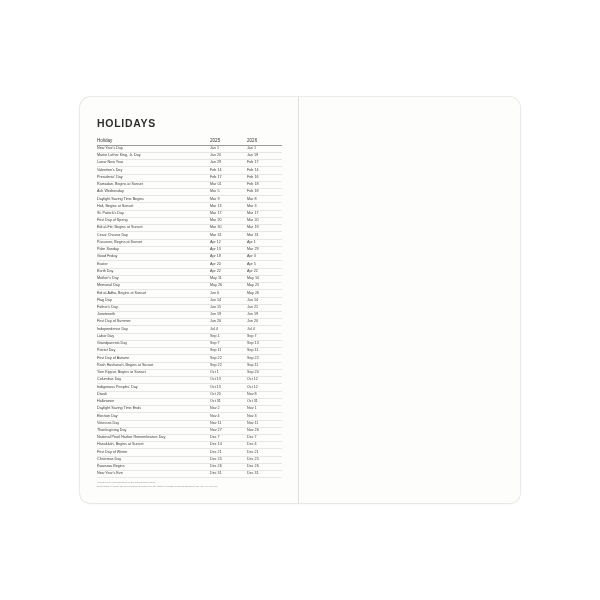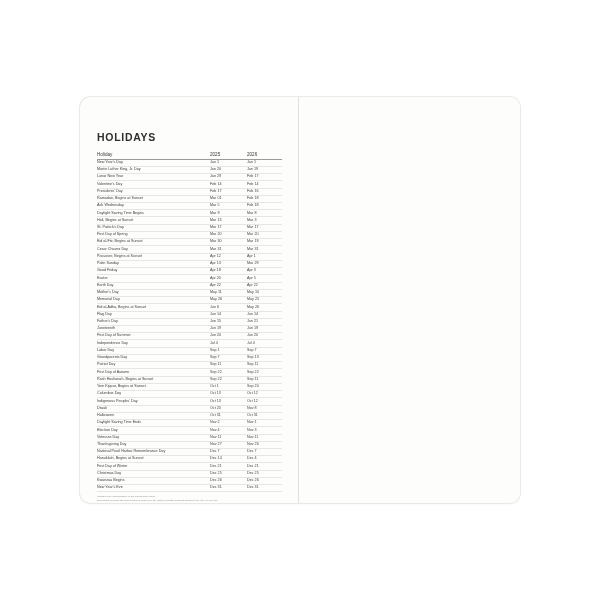--- a/index.html
+++ b/index.html
@@ -58,21 +58,21 @@
     position: absolute;
     left: 17px;
     top: 20px;
     width: 185px;
   }
   .doc-title {
     font-size: 10.5px;
     font-weight: bold;
     letter-spacing: 0.7px;
     color: #2e2e2e;
-    margin: 14px 0 9px 0;
+    margin: 0 0 9px 0;
   }
   table.holidays {
     width: 185px;
     border-collapse: collapse;
     table-layout: fixed;
   }
   table.holidays col.c-name { width: 111px; }
   table.holidays col.c-y1 { width: 37px; }
   table.holidays col.c-y2 { width: 37px; }
   table.holidays thead th {

